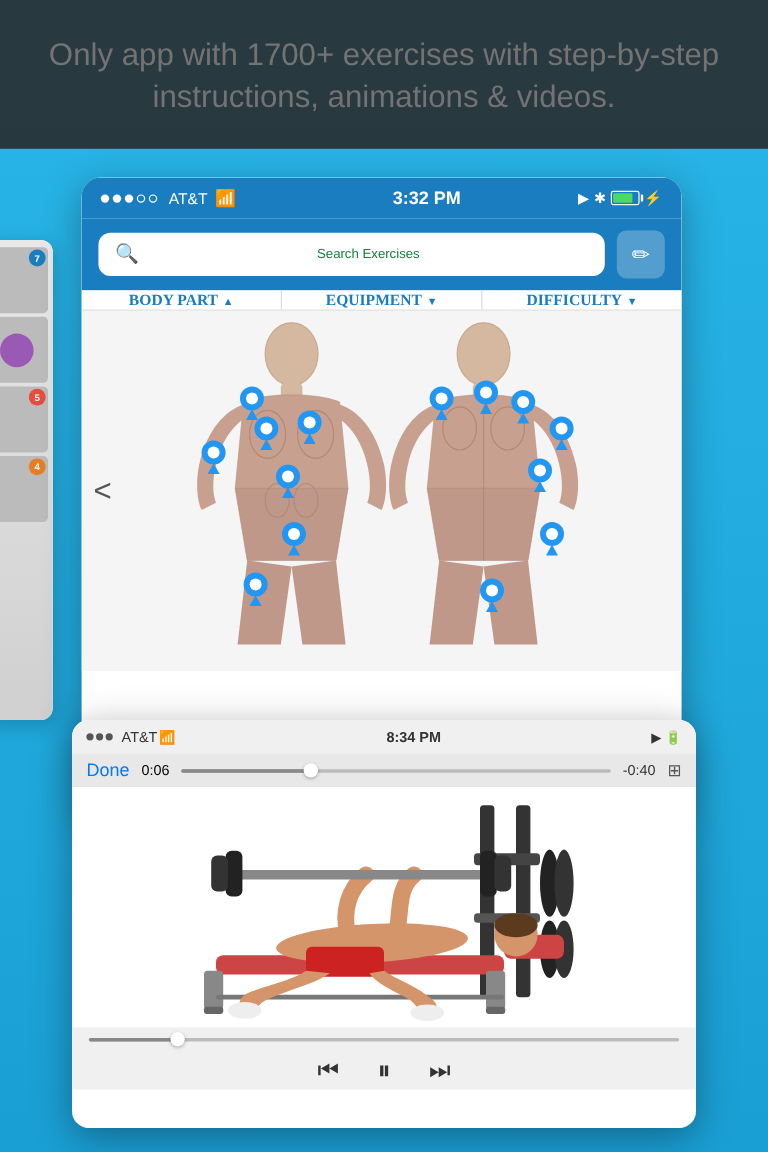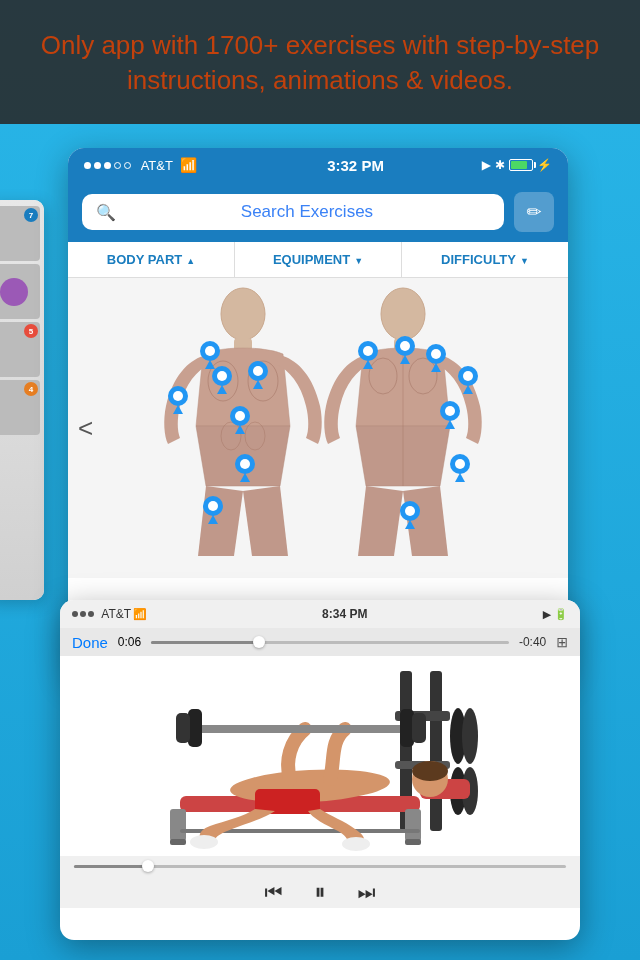--- a/index.html
+++ b/index.html
@@ -16,21 +16,21 @@
     
     .top-banner {
       background: rgba(40,40,40,0.88);
       width: 100%;
       padding: 28px 40px 26px 40px;
       text-align: center;
       position: relative;
       z-index: 10;
     }
     .top-banner-text {
-      color: #c2410c;
+      color: #737373;
       font-size: 26px;
       font-weight: 500;
       line-height: 1.35;
     }
 
     
     .phone-main {
       position: absolute;
       top: 148px;
       left: 68px;
@@ -87,21 +87,21 @@
     .search-input-wrap {
       flex: 1;
       display: flex;
       align-items: center;
       background: #fff;
       border-radius: 10px;
       padding: 8px 14px;
       gap: 8px;
     }
     .search-icon { color: #999; font-size:16px; }
-    .search-placeholder { color: #3b82f6; font-size:17px; flex:1; text-align:center; }
+    .search-placeholder { color: #15803d; font-size:11px; flex:1; text-align:center; }
     .edit-btn {
       width: 40px; height: 40px;
       border-radius: 8px;
       background: rgba(255,255,255,0.25);
       display:flex; align-items:center; justify-content:center;
       color: #fff;
       font-size:18px;
       cursor: pointer;
     }
 
@@ -109,27 +109,28 @@
     .filter-row {
       background: #fff;
       display: flex;
       border-bottom: 1px solid #ddd;
     }
     .filter-btn {
       flex: 1;
       display: flex;
       align-items: center;
       justify-content: center;
-      padding: 10px 6px;
+      padding: 0 6px;
       font-size: 13px;
       font-weight: 700;
       color: #1a7dbf;
       cursor: pointer;
       gap: 4px;
       border-right: 1px solid #ddd;
+      font-family: Liberation Serif, serif;
     }
     .filter-btn:last-child { border-right: none; }
     .filter-arrow-up::after { content: '▲'; font-size:9px; }
     .filter-arrow-down::after { content: '▼'; font-size:9px; }
 
     
     .anatomy-area {
       background: #f5f5f5;
       position: relative;
       height: 300px;

